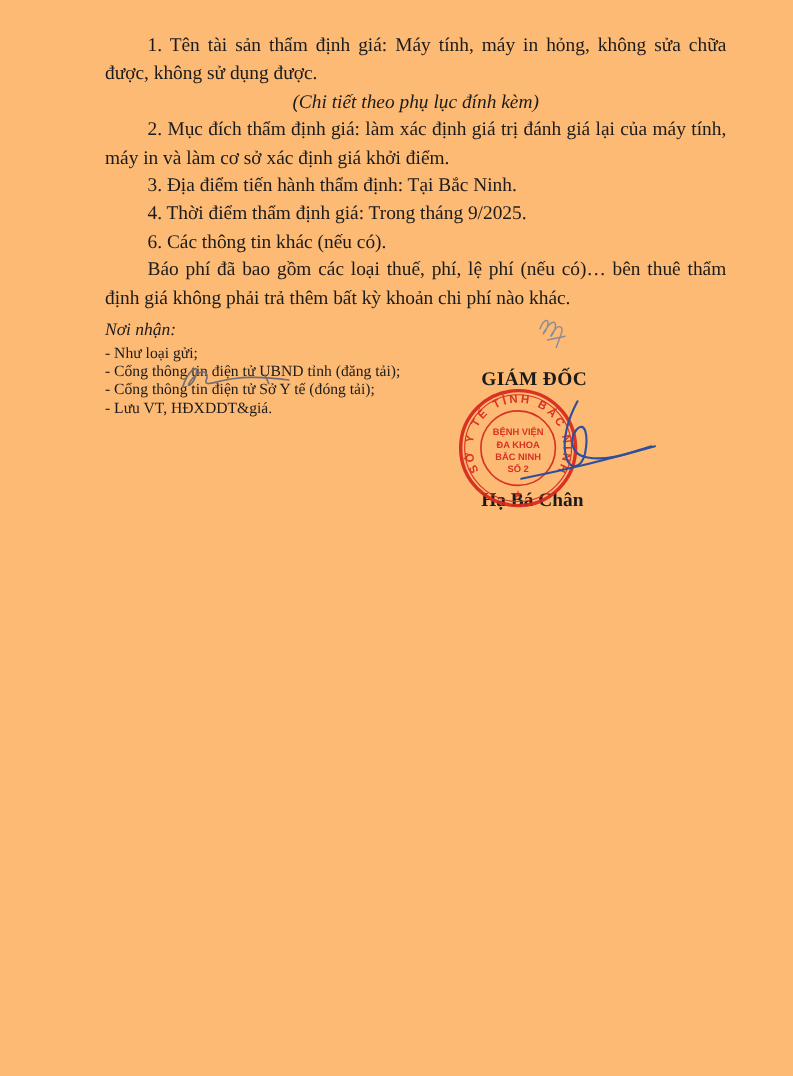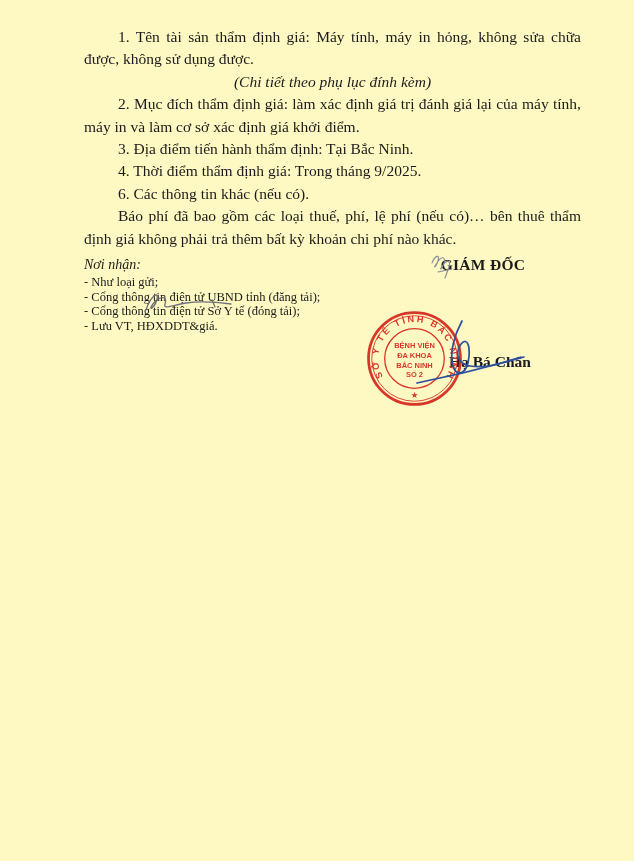--- a/index.html
+++ b/index.html
@@ -1,21 +1,21 @@
 <!DOCTYPE html>
 <html><head>
 <meta charset="utf-8">
 <style>
   html,body{margin:0;padding:0;}
   body{
     width:634px;height:861px;background:#ffffff;
     font-family:"Liberation Serif","DejaVu Serif",serif;
     color:#1b1b1b;position:relative;overflow:hidden;
   }
-  .page{position:absolute;inset:0;background:#fef9c3;}
+  .page{position:absolute;inset:0;background:#fdba74;}
   .doc{
     position:absolute;left:84px;top:26px;width:497px;
     font-size:15.5px;line-height:22.4px;
   }
   .para{
     margin:0;text-align:justify;text-indent:34px;
   }
   .center-note{
     margin:0;text-align:center;font-style:italic;text-indent:0;
   }
@@ -23,21 +23,21 @@
     display:flex;justify-content:space-between;margin-top:5px;
   }
   .recipients{width:300px;}
   .recipients-label{
     font-weight:normal;font-style:italic;font-size:14px;line-height:20px;
   }
   .recipient-item{
     font-size:12.5px;line-height:13.6px;margin-top:1px;
   }
   .sign-col{
-    width:196px;text-align:center;position:relative;
+    width:196px;position:relative;margin-top:39px;
   }
   .sign-title{font-weight:bold;font-size:15.5px;line-height:20px;letter-spacing:0.3px;}
   .sign-name{
     position:absolute;left:0;right:-14px;top:96px;
     font-weight:bold;font-size:15.5px;
   }
   .stamp-svg{
     position:absolute;left:366px;top:310px;width:97px;height:97px;
     opacity:0.93;
   }

